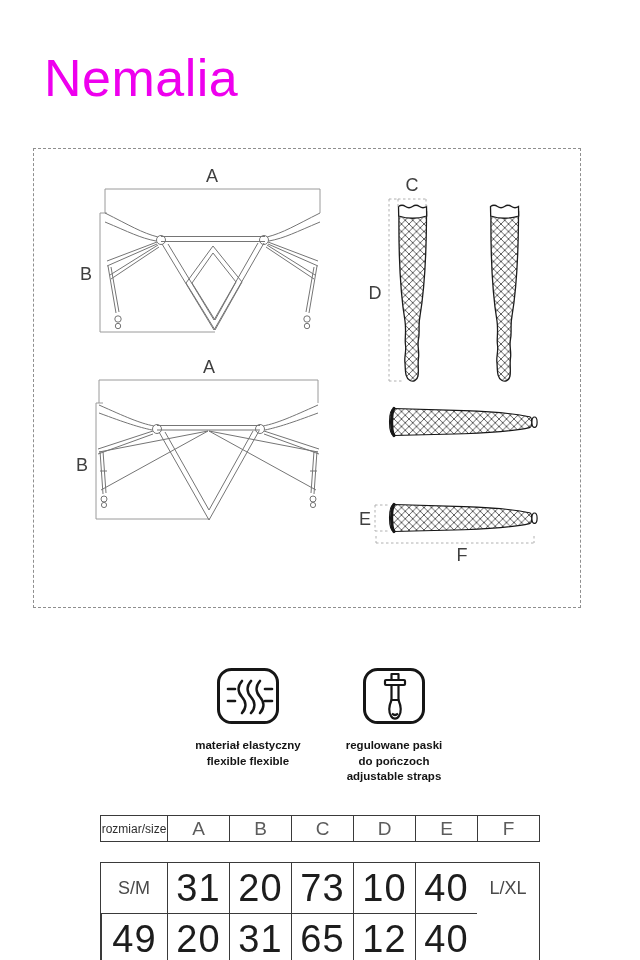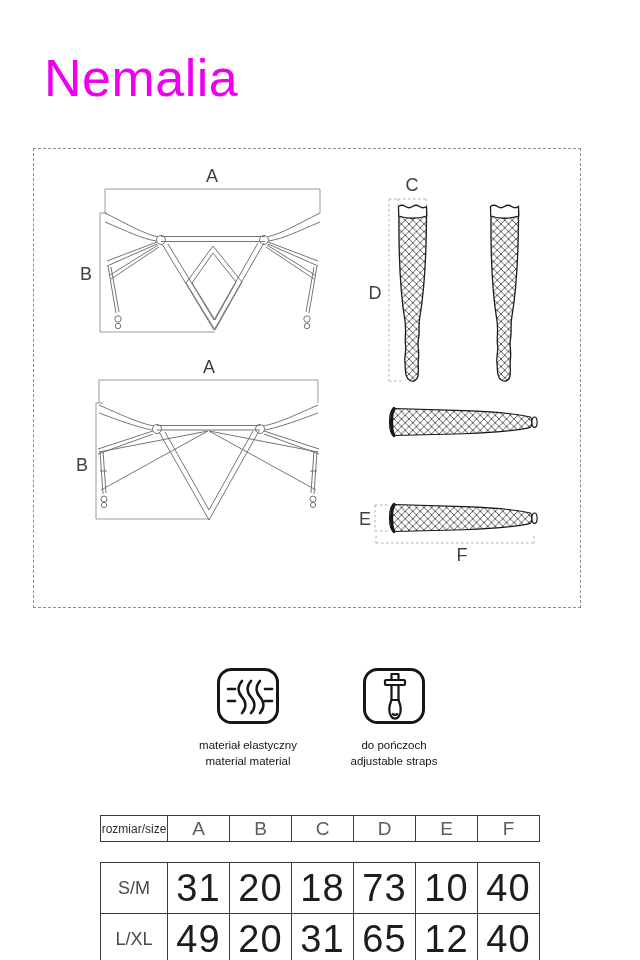--- a/index.html
+++ b/index.html
@@ -14,21 +14,21 @@
   .diagram-box{
     position:absolute;left:33px;top:148px;width:546px;height:458px;
     border:1px dashed #8f8f8f;
   }
   .diagram-box svg{display:block;}
   svg text{font-family:"Liberation Sans", sans-serif;}
   .dim-label{fill:#3f3f3f;font-size:18px;}
   .feature-icon{position:absolute;}
   .feature-caption{
     position:absolute;width:190px;text-align:center;font-size:11.5px;
-    font-weight:400;color:#141414;line-height:15.5px;
+    font-weight:700;color:#141414;line-height:15.5px;
   }
   .size-table{position:absolute;left:100px;top:815px;}
   .thead,.tbody{
     display:grid;grid-template-columns:66px repeat(6,62px);
     border:1.5px solid #3a3a3a;background:#fff;
   }
   .tbody{margin-top:20px;}
   .cell{
     display:flex;align-items:center;justify-content:center;
     border-left:1.5px solid #3a3a3a;
@@ -195,43 +195,43 @@
       <rect x="23" y="13" width="20" height="5" rx="1"></rect>
       <rect x="29.5" y="18" width="7" height="15"></rect>
       <path d="M29.5,33 C27,39 26.5,45 29,49 C31,52.5 35,52.5 37,49 C39.5,45 39,39 36.5,33 Z"></path>
       <path d="M30,46.5 C32,48.5 34,48.5 36,46.5"></path>
     </g>
   </svg>
 </div>
 
 <div class="feature-caption" style="left:153px;top:738px;">
   <div>materiał elastyczny</div>
-  <div>material material</div>
+  <div>flexible flexible</div>
 </div>
 
 <div class="feature-caption" style="left:299px;top:738px;">
+  <div>regulowane paski</div>
   <div>do pończoch</div>
   <div>adjustable straps</div>
 </div>
 
 <div class="size-table">
   <div class="thead">
     <div class="cell first rowhead">rozmiar/size</div>
     <div class="cell colhead">A</div>
     <div class="cell colhead">B</div>
     <div class="cell colhead">C</div>
     <div class="cell colhead">D</div>
     <div class="cell colhead">E</div>
     <div class="cell colhead">F</div>
   </div>
   <div class="tbody">
     <div class="cell first top sizelabel">S/M</div>
     <div class="cell top val">31</div>
     <div class="cell top val">20</div>
-    <div class="cell top val">18</div>
     <div class="cell top val">73</div>
     <div class="cell top val">10</div>
     <div class="cell top val">40</div>
 
     <div class="cell first sizelabel">L/XL</div>
     <div class="cell val">49</div>
     <div class="cell val">20</div>
     <div class="cell val">31</div>
     <div class="cell val">65</div>
     <div class="cell val">12</div>

